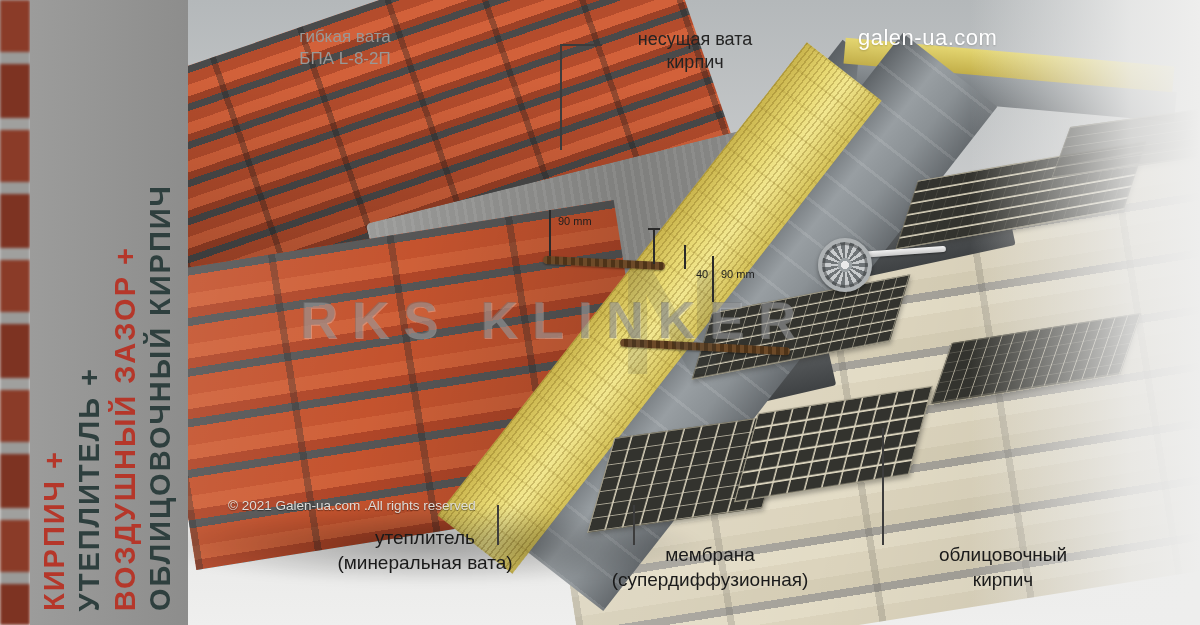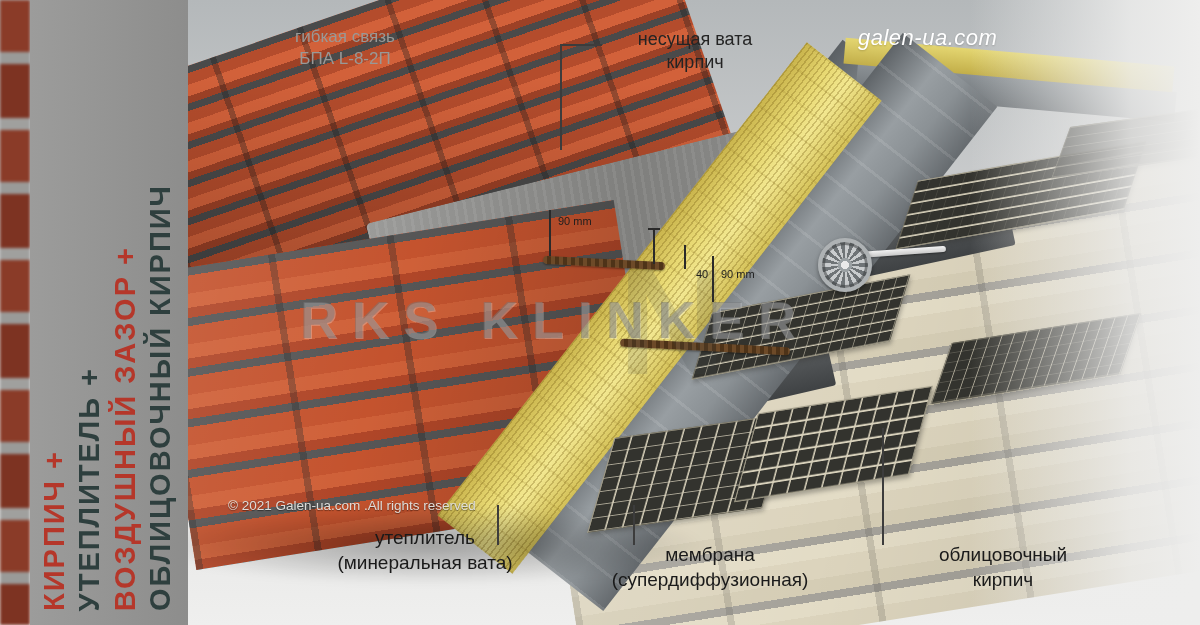--- a/index.html
+++ b/index.html
@@ -128,21 +128,21 @@
   .leader-bw-v{left:372px;top:44px;width:2px;height:106px;}
   .leader-ins{left:309px;top:505px;width:2px;height:40px;}
   .leader-mem{left:445px;top:505px;width:2px;height:40px;}
   .leader-fb{left:694px;top:428px;width:2px;height:117px;}
 
   
   .ann{text-align:center;line-height:1.3;}
   .label-flex-tie{left:62px;top:26px;width:190px;font-size:17px;color:#999997;}
   .label-bearing{left:402px;top:28px;width:210px;font-size:18px;color:#242424;}
   .site{left:670px;top:25px;font-size:22px;color:var(--site-white,#ffffff);letter-spacing:.5px;
-    text-shadow:0 1px 2px rgba(0,0,0,.18);font-style:italic;}
+    text-shadow:0 1px 2px rgba(0,0,0,.18);}
   .bottom-label{font-size:19px;color:#1a1a1a;}
   .label-ins{left:112px;top:526px;width:250px;}
   .label-mem{left:392px;top:543px;width:260px;}
   .label-fb{left:700px;top:543px;width:230px;}
 
   .fade-right{right:0;top:0;width:230px;height:625px;
     background:linear-gradient(90deg,rgba(238,238,237,0) 0%,rgba(238,238,237,.85) 70%,#eeeeed 100%);}
 </style>
 </head>
 <body>
@@ -202,21 +202,21 @@
     <div class="tick dim-divider"></div>
     <div class="dim-label dim90b-label">90 mm</div>
 
     <div class="leader leader-bw-h"></div>
     <div class="leader leader-bw-v"></div>
     <div class="leader leader-ins"></div>
     <div class="leader leader-mem"></div>
     <div class="leader leader-fb"></div>
 
     <div class="ann label-flex-tie">
-      <div>гибкая связь</div>
+      <div>гибкая вата</div>
       <div>БПА L-8-2П</div>
     </div>
     <div class="ann label-bearing">
       <div>несущая вата</div>
       <div>кирпич</div>
     </div>
     <div class="site">galen-ua.com</div>
 
     <div class="copyright">© 2021 Galen-ua.com .All rights reserved</div>
 

